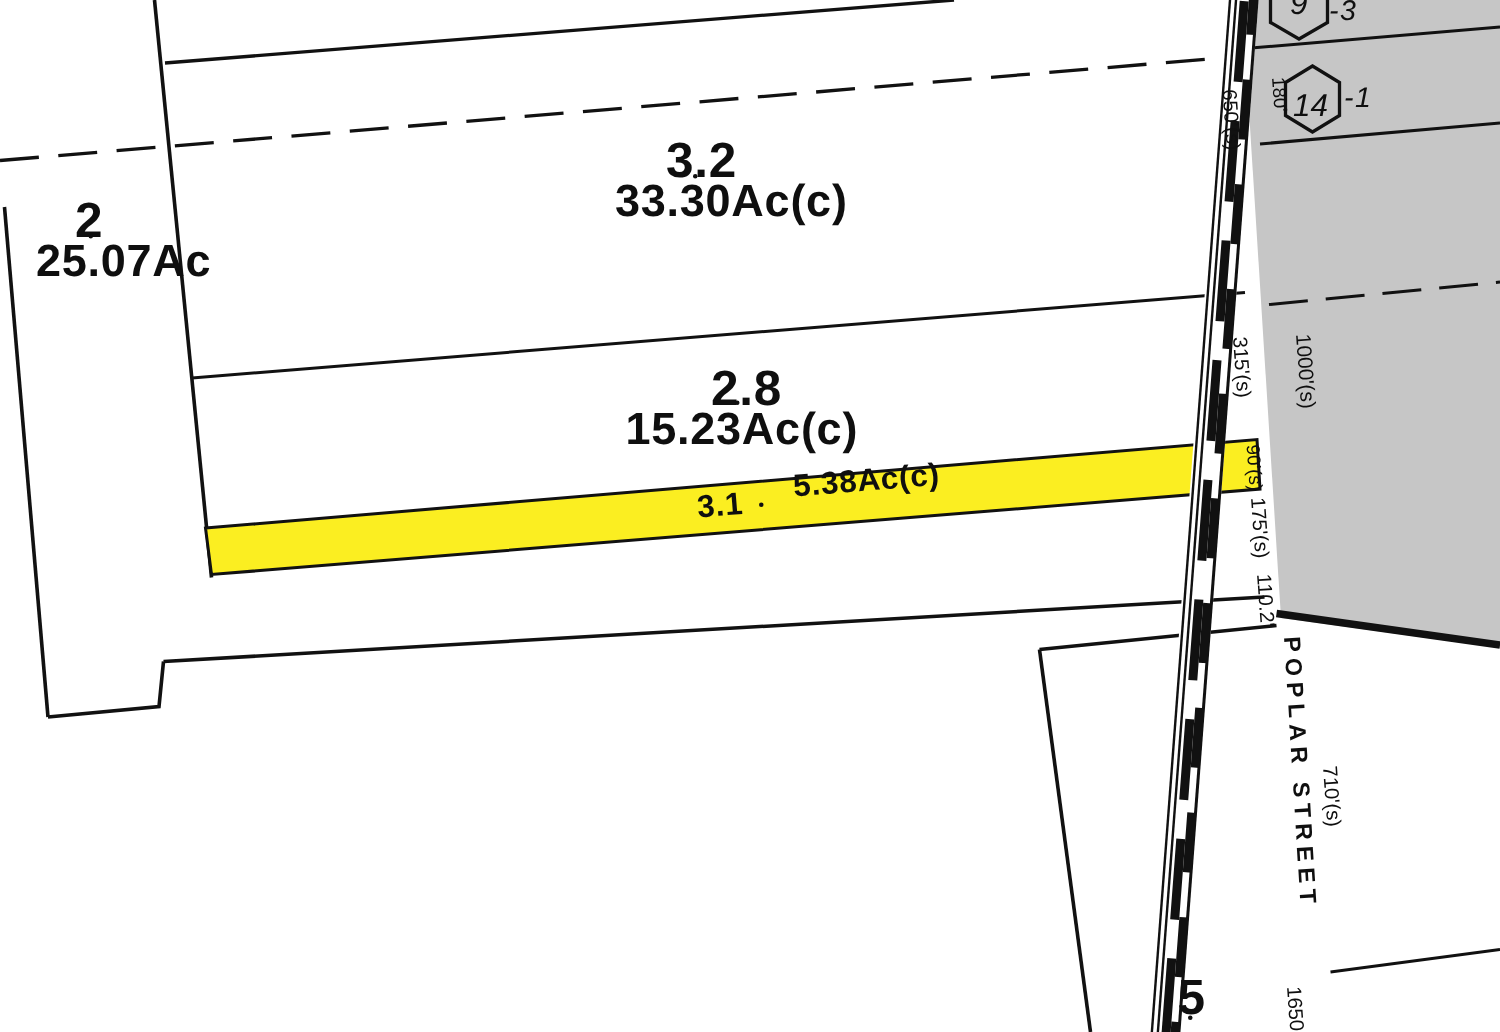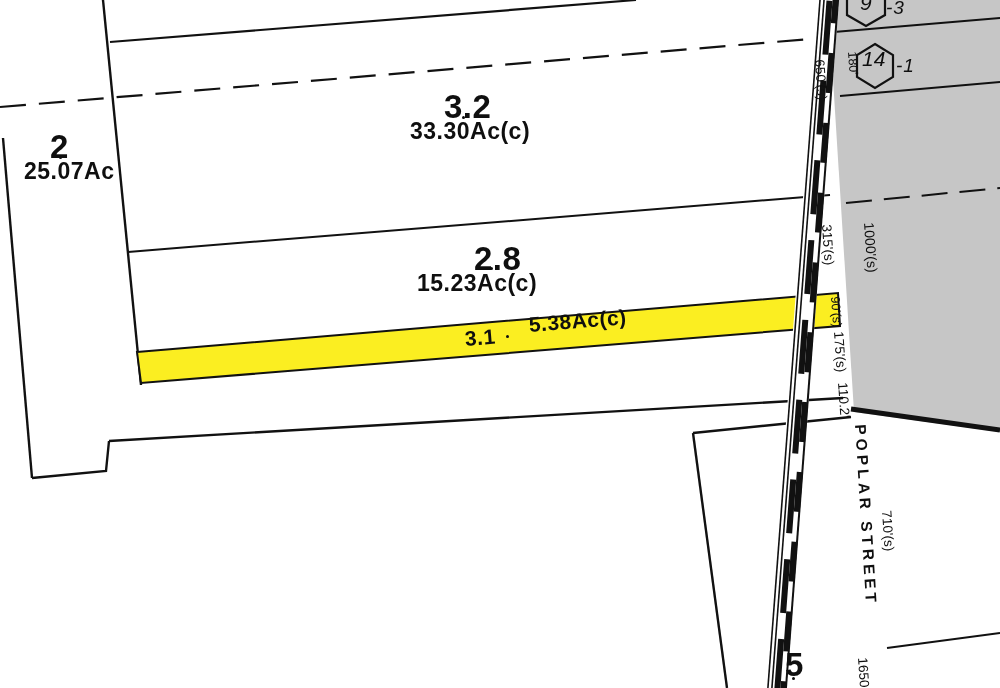--- a/index.html
+++ b/index.html
@@ -1,21 +1,21 @@
 <!DOCTYPE html>
 <html><head>
 <meta charset="utf-8">
 <style>
   html,body{margin:0;padding:0;background:#fff;}
   #map{position:relative;width:1000px;height:688px;overflow:hidden;background:#ffffff;
        font-family:"Liberation Sans",sans-serif;color:#0f0f0f;}
   #map svg{position:absolute;left:0;top:0;}
   .lbl{position:absolute;white-space:nowrap;line-height:1;color:#0f0f0f;}
   .parcel-id{font-weight:bold;font-size:33px;letter-spacing:0.5px;}
-  .parcel-area{font-weight:bold;font-size:23px;letter-spacing:0.5px;}
+  .parcel-area{font-weight:bold;font-size:30px;letter-spacing:0.5px;}
   .hl{font-size:21px;transform:rotate(-4.6deg);transform-origin:left top;}
   .road-label{font-size:13.5px;font-weight:500;transform:rotate(86deg);transform-origin:left top;}
   .hex-num{font-size:21px;font-style:italic;}
   .hex-suffix{font-size:19px;font-style:italic;letter-spacing:1px;}
   .street-name{font-size:15.5px;font-weight:bold;letter-spacing:4px;
     transform:rotate(86.5deg);transform-origin:left top;
     text-shadow:-1px 0 0 #fff,1px 0 0 #fff,0 -1px 0 #fff,0 1px 0 #fff;}
   .dot{position:absolute;width:3px;height:3px;background:#0f0f0f;border-radius:50%;}
 </style>
 </head>
@@ -80,21 +80,21 @@
 
   <div class="lbl parcel-id hl" style="left:464px;top:328px;font-weight:bold;">3.1</div>
   <div class="dot" style="left:506px;top:335px;"></div>
   <div class="lbl parcel-area hl" style="left:528px;top:314px;">5.38Ac(c)</div>
 
   <div class="lbl parcel-id" style="left:785px;top:648px;">5</div>
   <div class="dot" style="left:792px;top:677px;"></div>
 
   <div class="lbl hex-num" style="left:860px;top:-8px;">9</div>
   <div class="lbl hex-suffix" style="left:886px;top:-2px;">-3</div>
-  <div class="lbl hex-num" style="left:862px;top:48px;">14</div>
+  <div class="lbl hex-num" style="left:862px;top:60px;">14</div>
   <div class="lbl hex-suffix" style="left:896px;top:56px;">-1</div>
 
   <div class="lbl road-label" style="left:826px;top:59px;">650'(s)</div>
   <div class="lbl road-label" style="left:858px;top:51px;font-size:12.5px;">180'</div>
   <div class="lbl road-label" style="left:833px;top:224px;">315'(s)</div>
   <div class="lbl road-label" style="left:876px;top:222px;font-size:14px;">1000'(s)</div>
   <div class="lbl road-label" style="left:841px;top:296px;font-size:12.5px;">90'(s)</div>
   <div class="lbl road-label" style="left:845px;top:331px;">175'(s)</div>
   <div class="lbl road-label" style="left:849px;top:382px;">110.2'</div>
   <div class="lbl road-label" style="left:893px;top:510px;">710'(s)</div>

